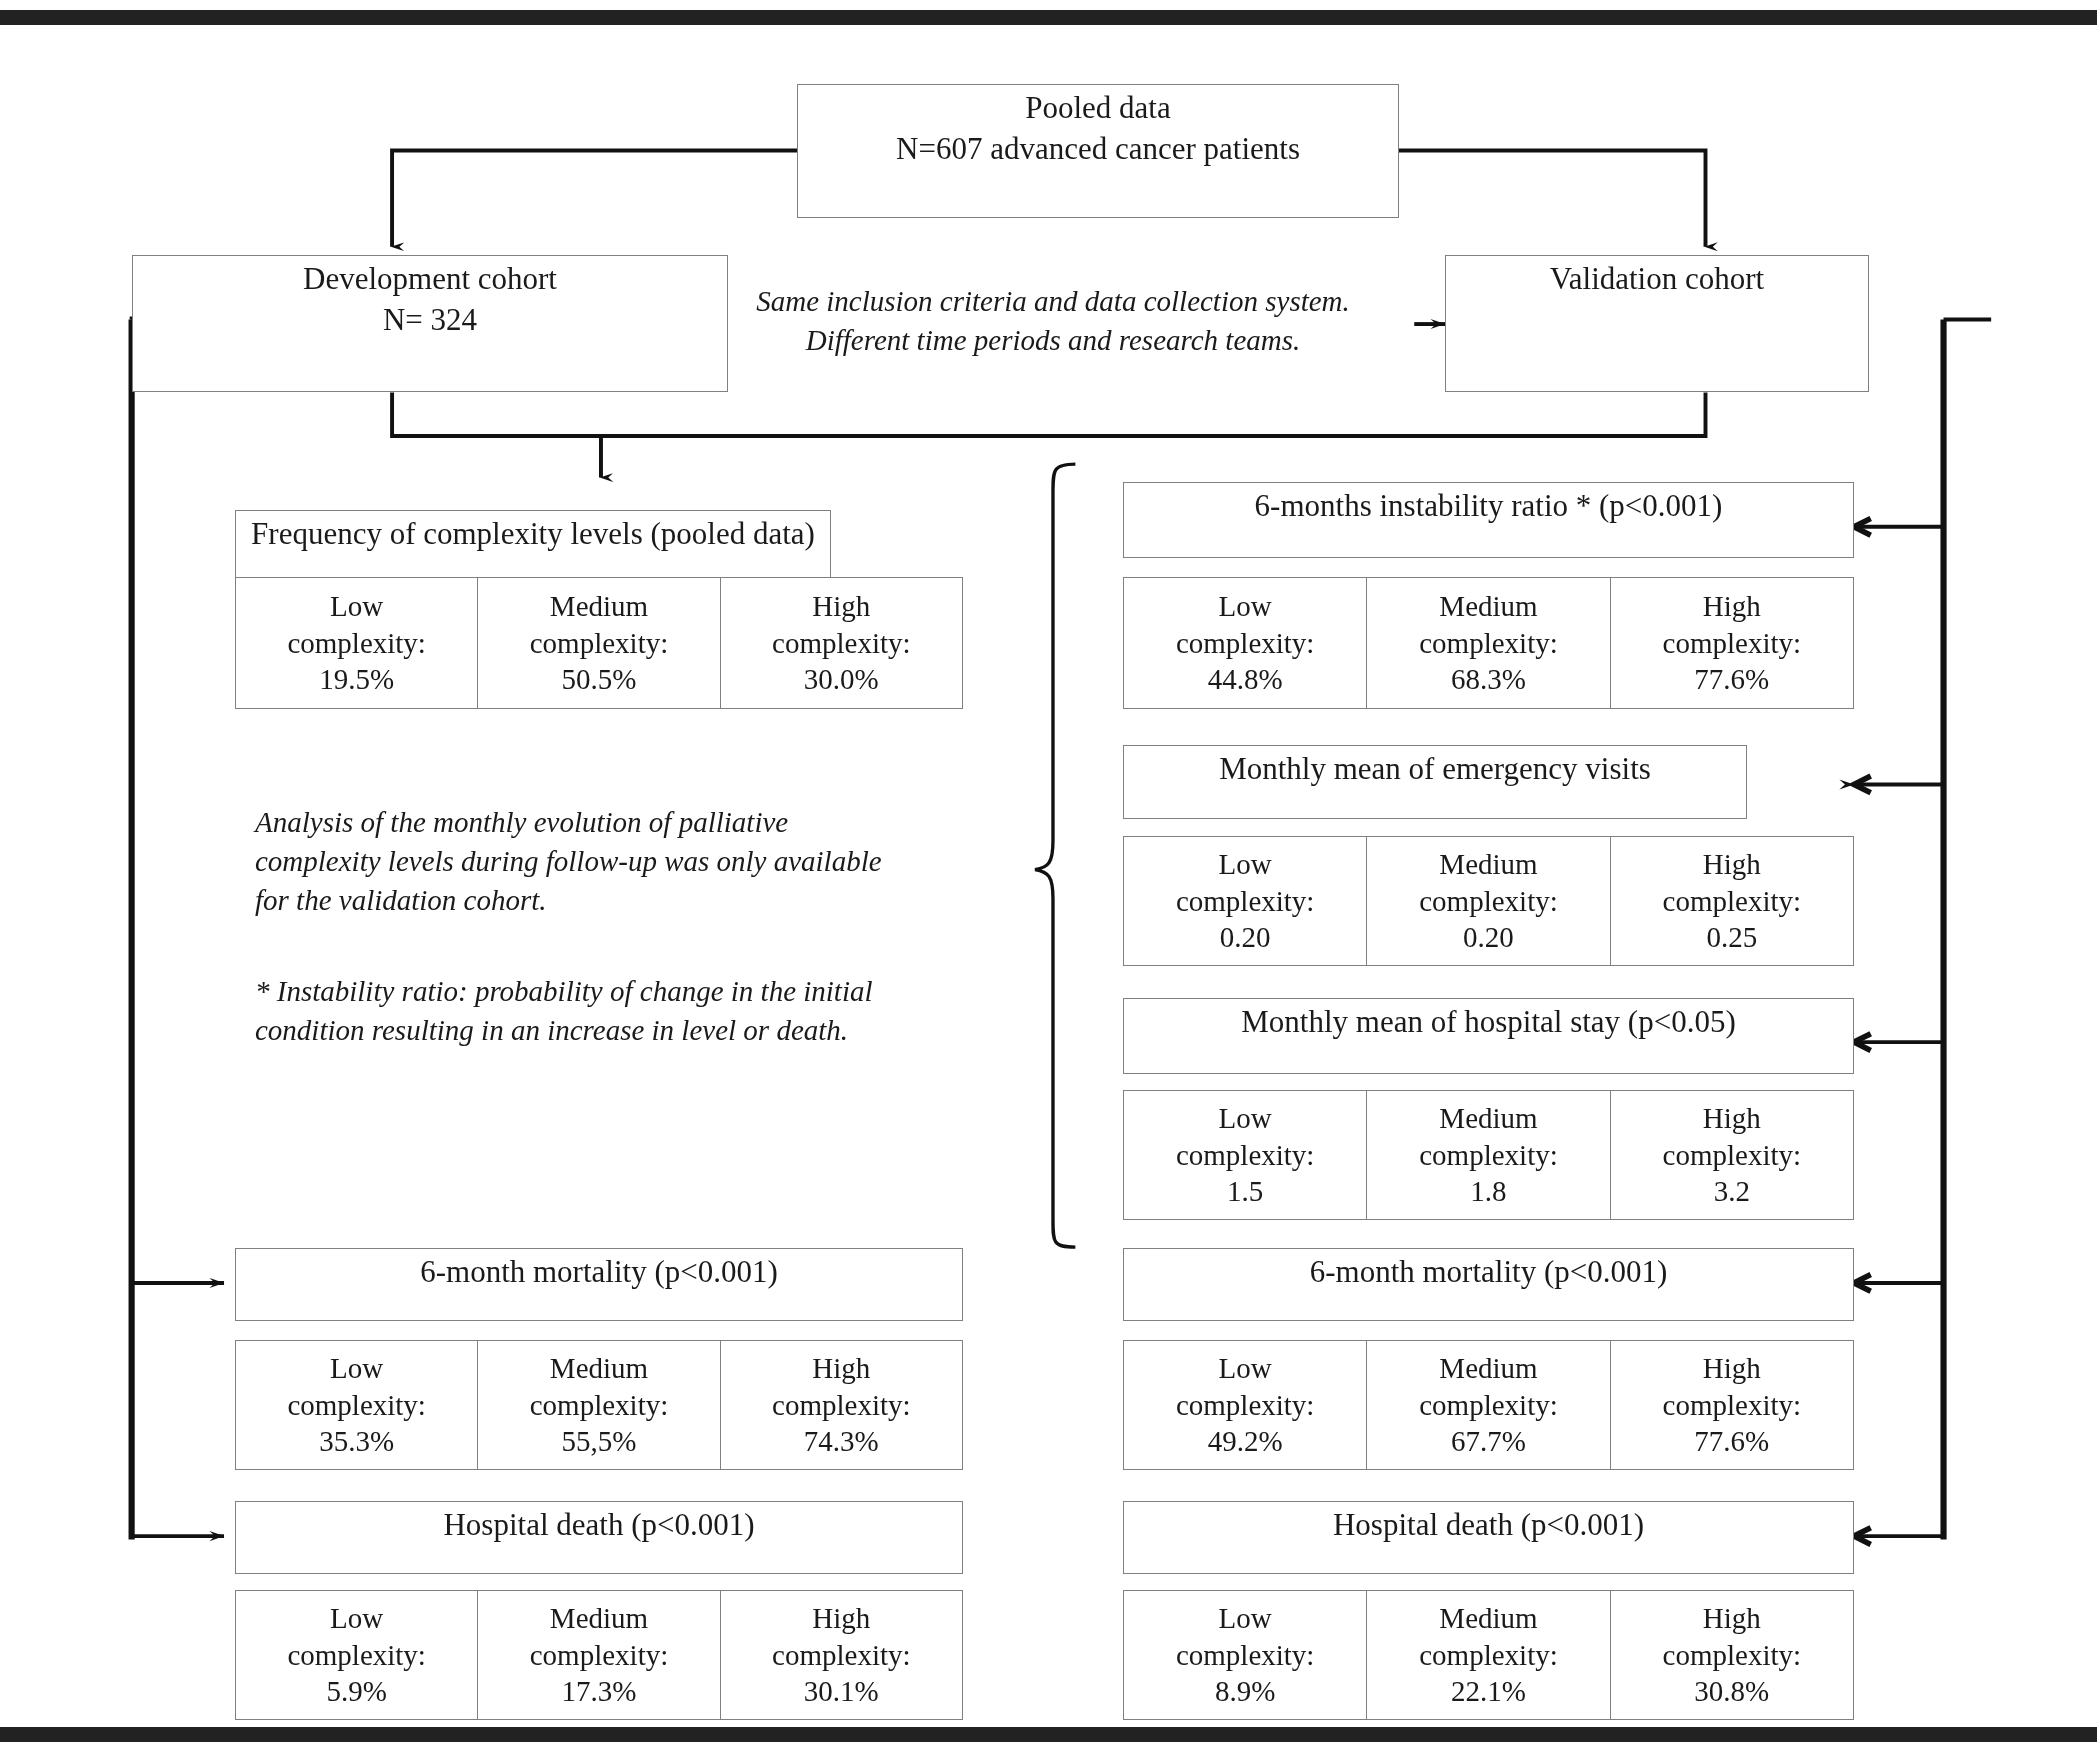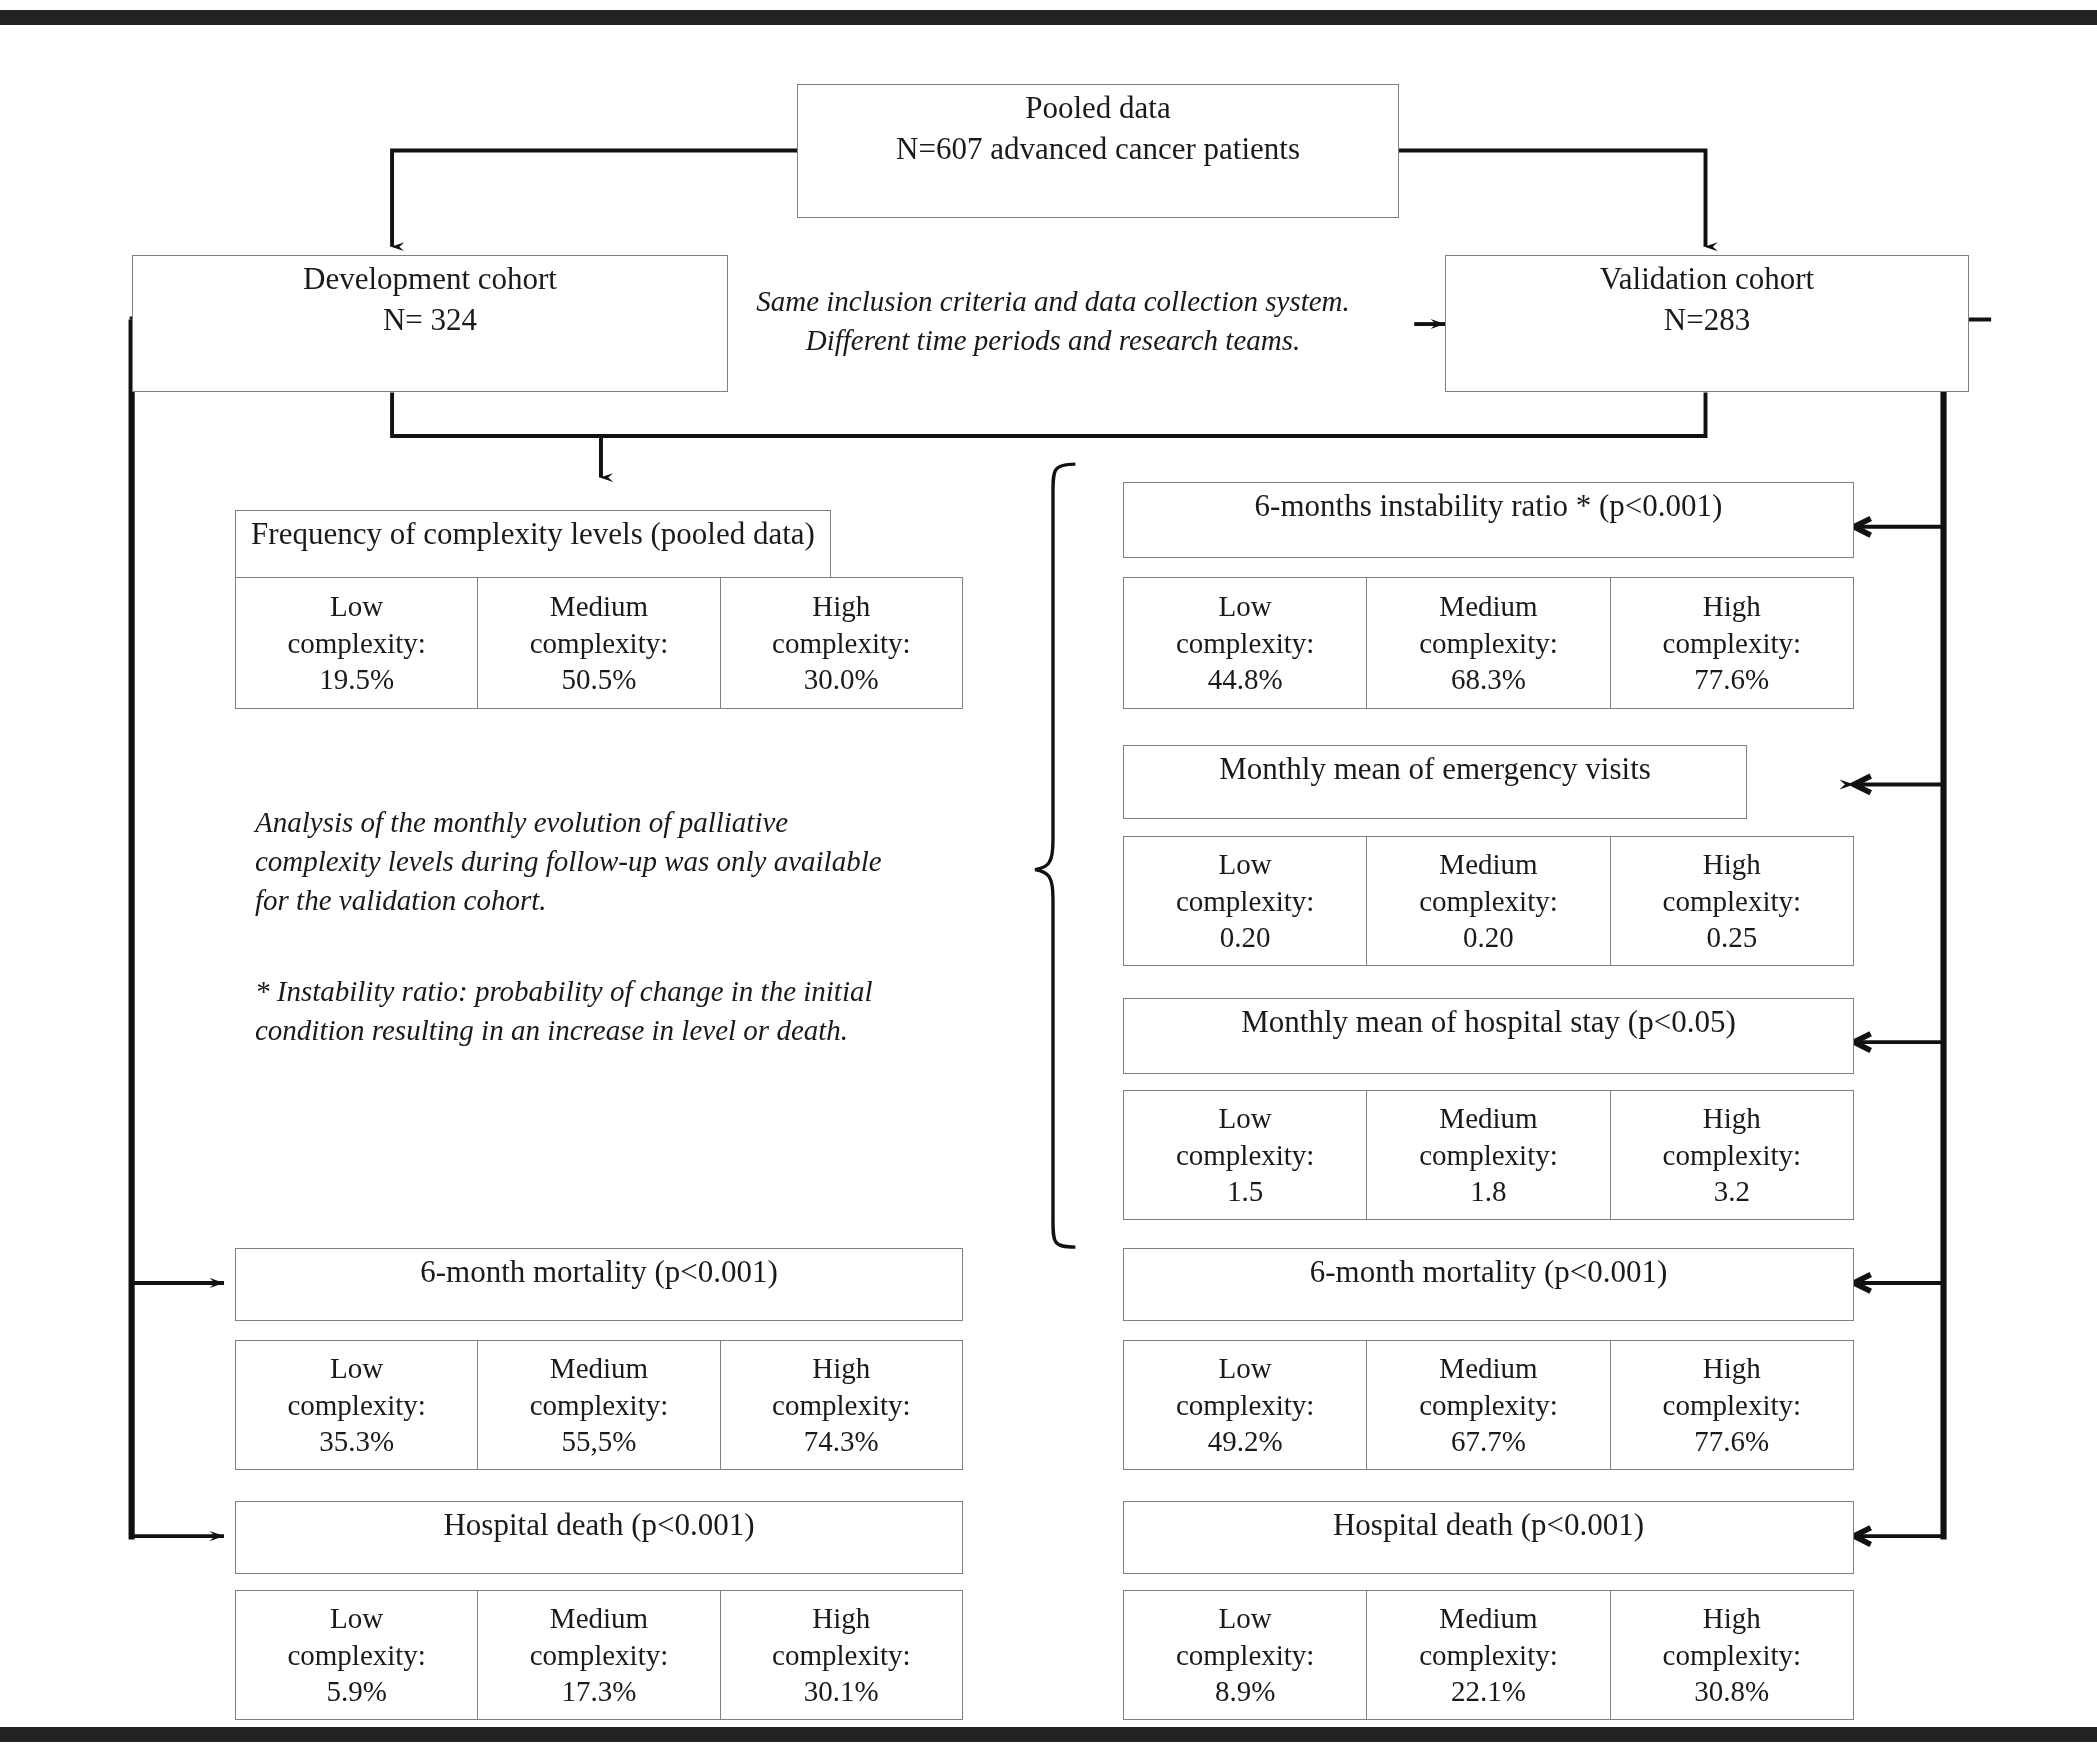--- a/index.html
+++ b/index.html
@@ -167,24 +167,23 @@
     </div>
   </div>
 
   <div class="box" style="left:132px; top:255px; width:596px; height:137px;">
     <div class="inner">
       <div>Development cohort</div>
       <div>N= 324</div>
     </div>
   </div>
 
-  <div class="box" style="left:1445px; top:255px; width:524px; height:137px;">
+  <div class="box" style="left:1445px; top:255px; width:424px; height:137px;">
     <div class="inner">
       <div>Validation cohort</div>
-      <div>N=283</div>
     </div>
   </div>
 
   <div class="midnote" style="left: 689px; top: 282px; width: 728px; white-space: pre-line; text-align: center;">Same inclusion criteria and data collection system.
 Different time periods and research teams.</div>
 
   <div class="box" style="left:235px; top:510px; width:596px; height:76px;">
     <div class="inner">Frequency of complexity levels (pooled data)</div>
   </div>
 

